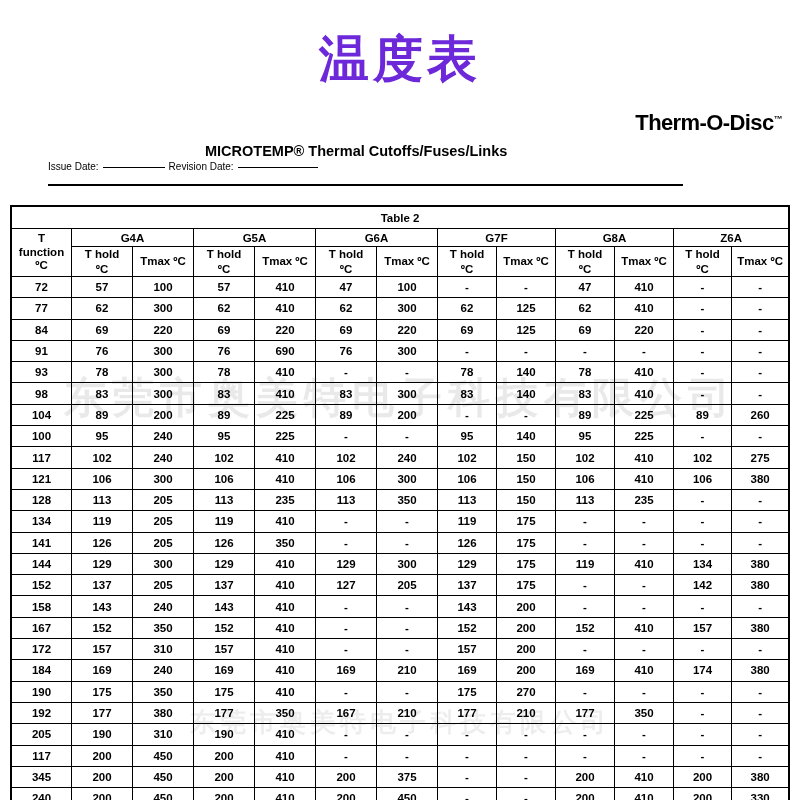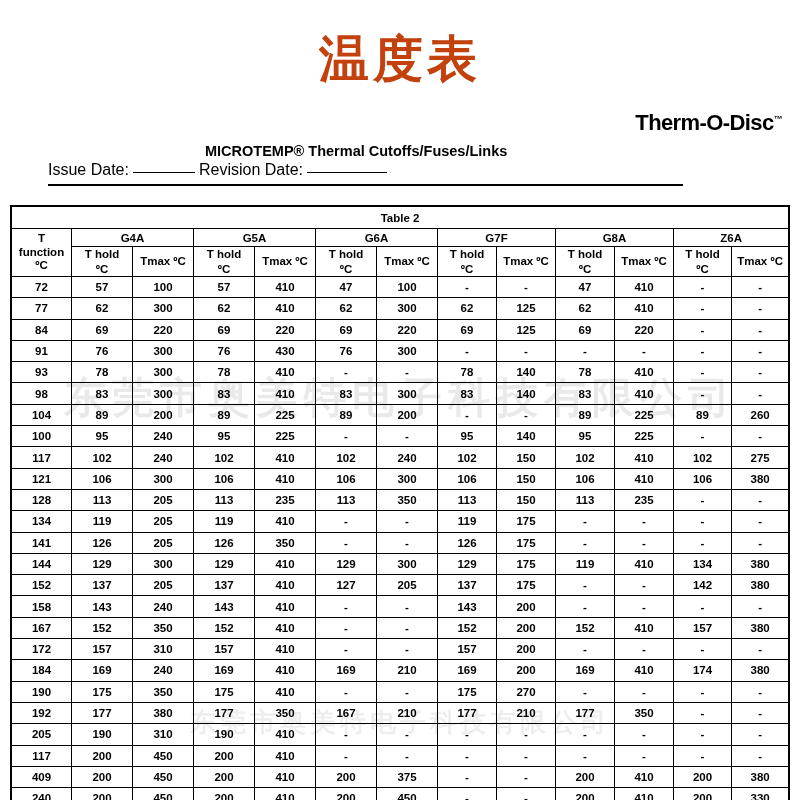--- a/index.html
+++ b/index.html
@@ -20,21 +20,21 @@
   #doc-header {
     position: relative;
     height: 196px;
   }
   #cn-title {
     position: absolute;
     top: 34px;
     left: 0;
     width: 800px;
     text-align: center;
-    color: #c2410c;
+    color: #6d28d9;
     font-size: 50px;
     font-weight: 700;
     letter-spacing: 4px;
     line-height: 1;
     font-family: "DejaVu Sans", sans-serif;
   }
   #brand-logo {
     position: absolute;
     top: 110px;
     right: 18px;
@@ -52,21 +52,21 @@
     position: absolute;
     top: 143px;
     left: 205px;
     font-size: 14.5px;
     font-weight: 700;
   }
   #date-line {
     position: absolute;
     top: 161px;
     left: 48px;
-    font-size: 16px;
+    font-size: 10px;
     white-space: nowrap;
   }
   #date-line .label { }
   #date-line .blank {
     display: inline-block;
     border-bottom: 1.5px solid #000;
     vertical-align: 2px;
     margin: 0 4px;
   }
   #date-line .blank.issue { width: 62px; }
@@ -312,21 +312,21 @@
           <td class="data-cell sep-left">69</td>
           <td class="data-cell">220</td>
           <td class="data-cell sep-left">-</td>
           <td class="data-cell">-</td>
         </tr>
         <tr>
           <td class="data-cell tcol">91</td>
           <td class="data-cell sep-left">76</td>
           <td class="data-cell">300</td>
           <td class="data-cell sep-left">76</td>
-          <td class="data-cell">430</td>
+          <td class="data-cell">690</td>
           <td class="data-cell sep-left">76</td>
           <td class="data-cell">300</td>
           <td class="data-cell sep-left">-</td>
           <td class="data-cell">-</td>
           <td class="data-cell sep-left">-</td>
           <td class="data-cell">-</td>
           <td class="data-cell sep-left">-</td>
           <td class="data-cell">-</td>
         </tr>
         <tr>
@@ -608,21 +608,21 @@
           <td class="data-cell sep-left">-</td>
           <td class="data-cell">-</td>
           <td class="data-cell sep-left">-</td>
           <td class="data-cell">-</td>
           <td class="data-cell sep-left">-</td>
           <td class="data-cell">-</td>
           <td class="data-cell sep-left">-</td>
           <td class="data-cell">-</td>
         </tr>
         <tr>
-          <td class="data-cell tcol">409</td>
+          <td class="data-cell tcol">345</td>
           <td class="data-cell sep-left">200</td>
           <td class="data-cell">450</td>
           <td class="data-cell sep-left">200</td>
           <td class="data-cell">410</td>
           <td class="data-cell sep-left">200</td>
           <td class="data-cell">375</td>
           <td class="data-cell sep-left">-</td>
           <td class="data-cell">-</td>
           <td class="data-cell sep-left">200</td>
           <td class="data-cell">410</td>

